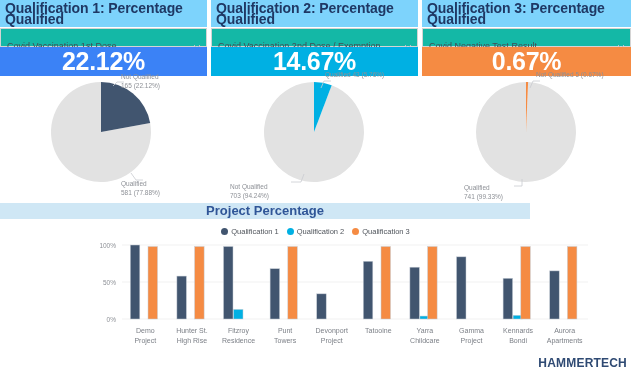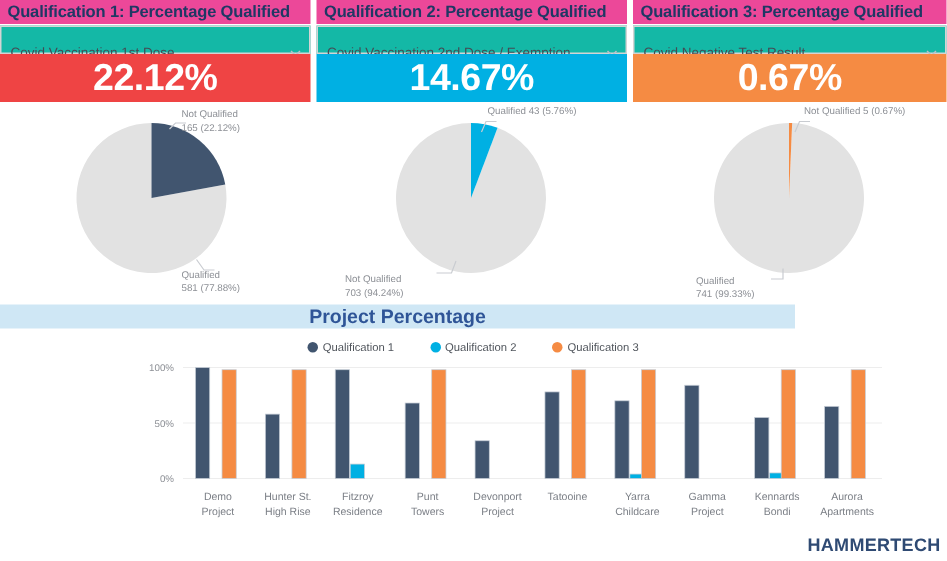--- a/index.html
+++ b/index.html
@@ -11,25 +11,25 @@
     position:relative;
   }
   .dashboard{position:relative;width:631px;height:374px;}
 
   
   .kpi-row{display:flex;width:631px;height:68px;}
   .kpi-card{width:207px;margin-right:4px;display:flex;flex-direction:column;}
   .kpi-card:last-child{margin-right:0;width:209px;border-radius:29px;}
 
   .kpi-title{
-    background:#ec4899;
+    background:#7dd3fc;
     color:#1f3864;
-    font-size:11px;
-    font-weight:bold;
-    padding:3px 5px 2px 5px;
+    font-size:14px;
+    font-weight:bold;
+    padding:3px 5px 13px 5px;
     height:11px;
     line-height:11px;
     box-sizing:content-box;
     letter-spacing:-0.1px;
   }
   .kpi-select{
     height:19px;
     border:1px solid #d4d4d4;
     background:#14b8a6;
     display:flex;align-items:center;
@@ -78,21 +78,21 @@
     font-size:13px;
     font-weight:bold;
     text-align:center;
     height:16px;
     line-height:16px;
   }
 
   
   .legend{
     display:flex;justify-content:center;align-items:center;
-    gap:24px;
+    gap:8px;
     height:16px;
     margin-top:4px;
   }
   .legend-item{display:flex;align-items:center;gap:3px;}
   .legend-dot{width:7px;height:7px;border-radius:50%;display:block;}
   .legend-text{font-size:7.5px;color:#50555c;}
 
   
   .chart-wrap{position:relative;width:631px;height:122px;}
   .chart-svg{display:block;}
@@ -117,21 +117,21 @@
   <div class="kpi-row">
 
     <div class="kpi-card">
       <div class="kpi-title">Qualification 1: Percentage Qualified</div>
       <div class="kpi-select">
         <span class="kpi-select-label">Covid Vaccination 1st Dose</span>
         <svg class="chevron" viewBox="0 0 10 10">
           <path d="M2 4 L5 7 L8 4" fill="none" stroke="#b9c0cc" stroke-width="1"></path>
         </svg>
       </div>
-      <div class="kpi-value" id="kpi-val-0" style="background: #ef4444;">22.12%</div>
+      <div class="kpi-value" id="kpi-val-0" style="background: #3b82f6;">22.12%</div>
     </div>
 
     <div class="kpi-card">
       <div class="kpi-title">Qualification 2: Percentage Qualified</div>
       <div class="kpi-select">
         <span class="kpi-select-label">Covid Vaccination 2nd Dose / Exemption</span>
         <svg class="chevron" viewBox="0 0 10 10">
           <path d="M2 4 L5 7 L8 4" fill="none" stroke="#b9c0cc" stroke-width="1"></path>
         </svg>
       </div>

